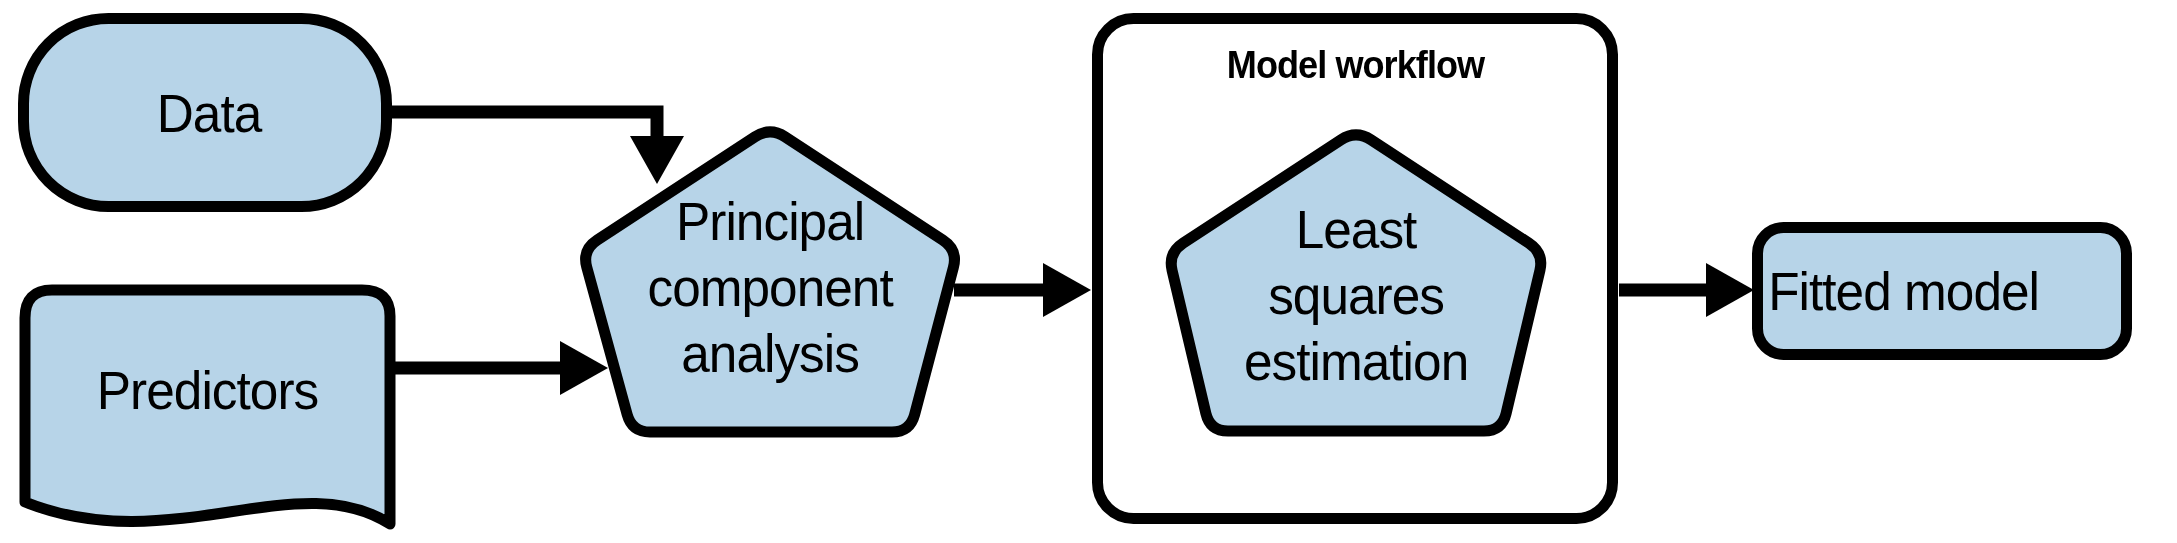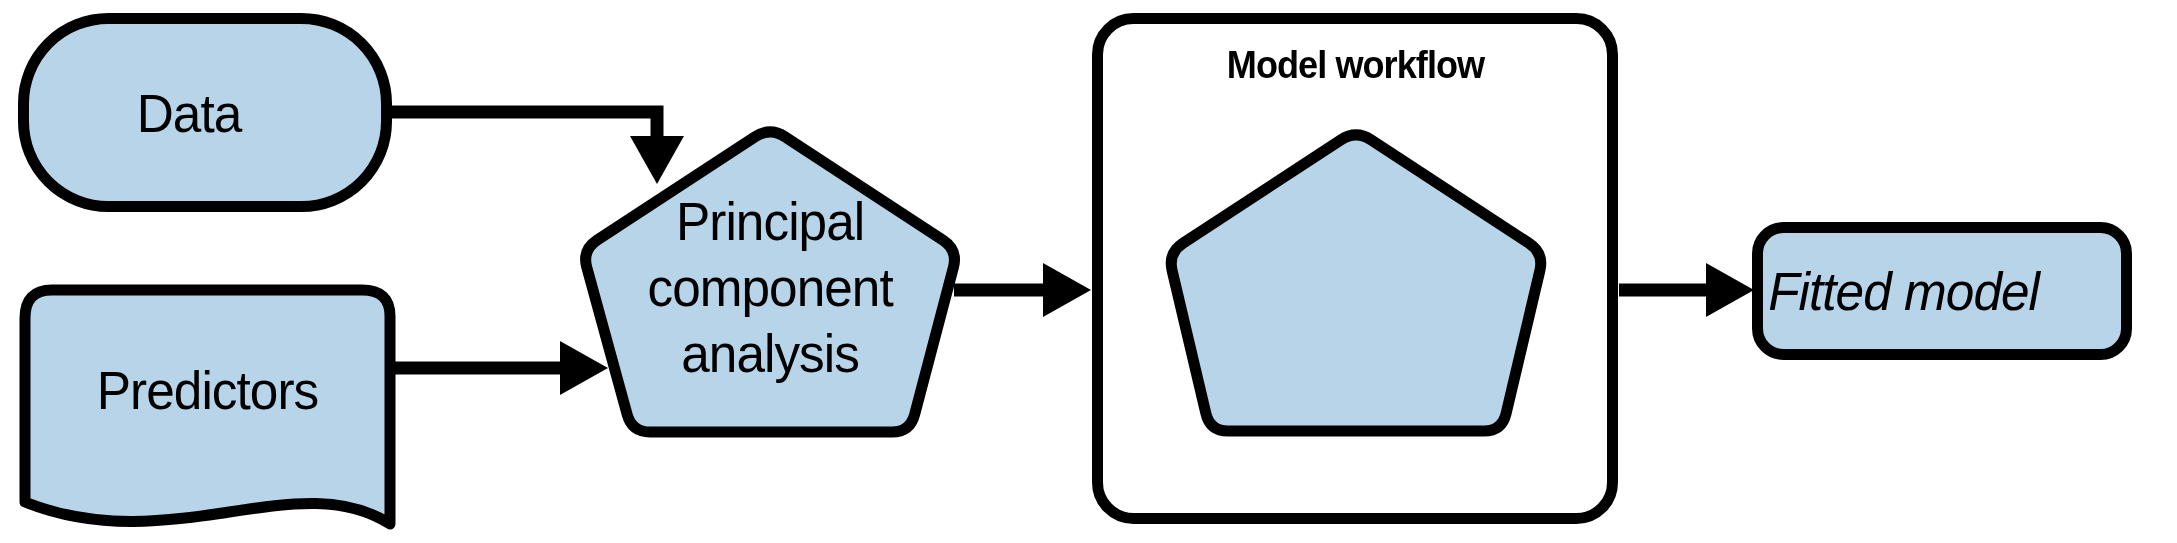--- a/index.html
+++ b/index.html
@@ -63,38 +63,45 @@
     <path d="M 52 290 L 362 290 Q 390 290 390 316 L 390 524
              C 298 464 170 560 25 502 L 25 318 Q 25 290 52 290 Z" stroke="#000" stroke-width="11" stroke-linejoin="round" fill="#b7d4e8"></path>
 
     <path stroke="#000" stroke-width="11" stroke-linejoin="round" fill="#b7d4e8" d="M754.9,136.9 Q770,127 785.1,136.9 L942.9,240.1 Q958,250 953.4,267.4 L914.6,414.6 Q910,432 892.0,432.0 L650.0,432.0 Q632,432 627.2,414.6 L586.8,267.4 Q582,250 597.1,240.1 Z"></path>
 
     <path stroke="#000" stroke-width="11" stroke-linejoin="round" fill="#b7d4e8" d="M1340.9,139.9 Q1356,130 1371.1,139.9 L1528.9,243.1 Q1544,253 1539.9,270.5 L1506.1,413.5 Q1502,431 1484.0,431.0 L1228.0,431.0 Q1210,431 1205.9,413.5 L1172.1,270.5 Q1168,253 1183.1,243.1 Z"></path>
 
     <rect x="1757.5" y="227.5" width="369" height="127" rx="26" ry="26" stroke="#000" stroke-width="11" fill="#b7d4e8"></rect>
   </svg>
 
-  <div class="label node-label" style="left:8px; top:19px; width:363px; height:188px;">
+  <div class="label node-label" style="left:28px; top:19px; width:363px; height:188px;">
     <span class="txt">Data</span>
   </div>
 
   <div class="label node-label" style="left:25px; top:290px; width:365px; height:200px;">
     <span class="txt">Predictors</span>
   </div>
 
   <div class="label node-label" style="left:570px; top:188px; width:400px; height:198px;">
     <span class="txt">
       <div>Principal</div>
       <div>component</div>
       <div>analysis</div>
     </span>
   </div>
 
   <div class="label container-title" style="left:1098px; top:28px; width:515px; height:74px;">
     <span class="txt">Model workflow</span>
   </div>
 
+  <div class="label node-label" style="left:1156px; top:196px; width:400px; height:198px;">
+    <span class="txt">
+      <div>Least</div>
+      <div>squares</div>
+      <div>estimation</div>
+    </span>
+  </div>
 
-  <div class="label node-label" style="left:1752px; top:222px; width:304px; height:138px;font-style:italic;">
+  <div class="label node-label" style="left:1752px; top:222px; width:304px; height:138px;">
     <span class="txt">Fitted model</span>
   </div>
 
 </div>
 
 </body></html>

